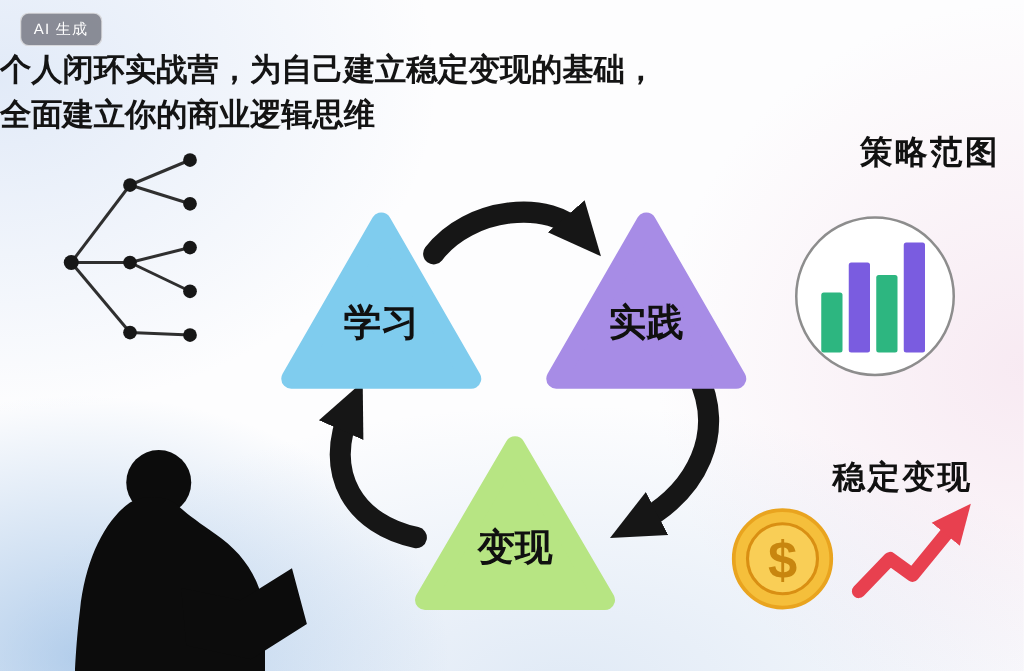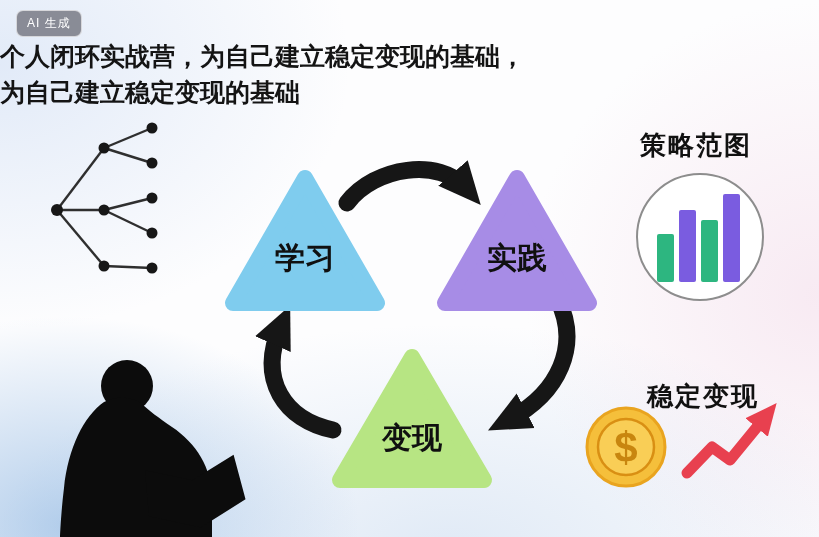--- a/index.html
+++ b/index.html
@@ -37,22 +37,22 @@
     font-weight: bold;
     line-height: 36px;
   }
   .side-label {
     position: absolute;
     color: #111111;
     font-size: 26px;
     font-weight: bold;
     letter-spacing: 2px;
   }
-  .chart-label { left: 640px; top: 128px; width: 160px; text-align: left; }
-  .money-label { left: 628px; top: 379px; width: 150px; text-align: center; font-family: Liberation Mono, monospace; }
+  .chart-label { left: 640px; top: 104px; width: 160px; text-align: right; }
+  .money-label { left: 628px; top: 364px; width: 150px; text-align: right; font-family: Liberation Mono, monospace; }
   .tri-label {
     font-size: 30px;
     font-weight: bold;
     fill: #101010;
     text-anchor: middle;
   }
 </style>
 </head>
 <body>
 
@@ -128,20 +128,20 @@
       <text x="626" y="462" text-anchor="middle" font-size="42" font-weight="bold" fill="#c8860f">$</text>
     </g>
 
     <path d="M687,473 L712,447 L730,460 L766,416" fill="none" stroke-width="11" stroke-linecap="round" stroke-linejoin="round" marker-end="url(#headRed)" stroke="#e8404f"></path>
   </svg>
 
   <div class="badge">AI 生成</div>
 
   <div class="title">
     <div>个人闭环实战营，为自己建立稳定变现的基础，</div>
-    <div>为自己建立稳定变现的基础</div>
+    <div>全面建立你的商业逻辑思维</div>
   </div>
 
   <div class="side-label chart-label">策略范图</div>
 
   <div class="side-label money-label">稳定变现</div>
 
 </div>
 
 </body></html>

